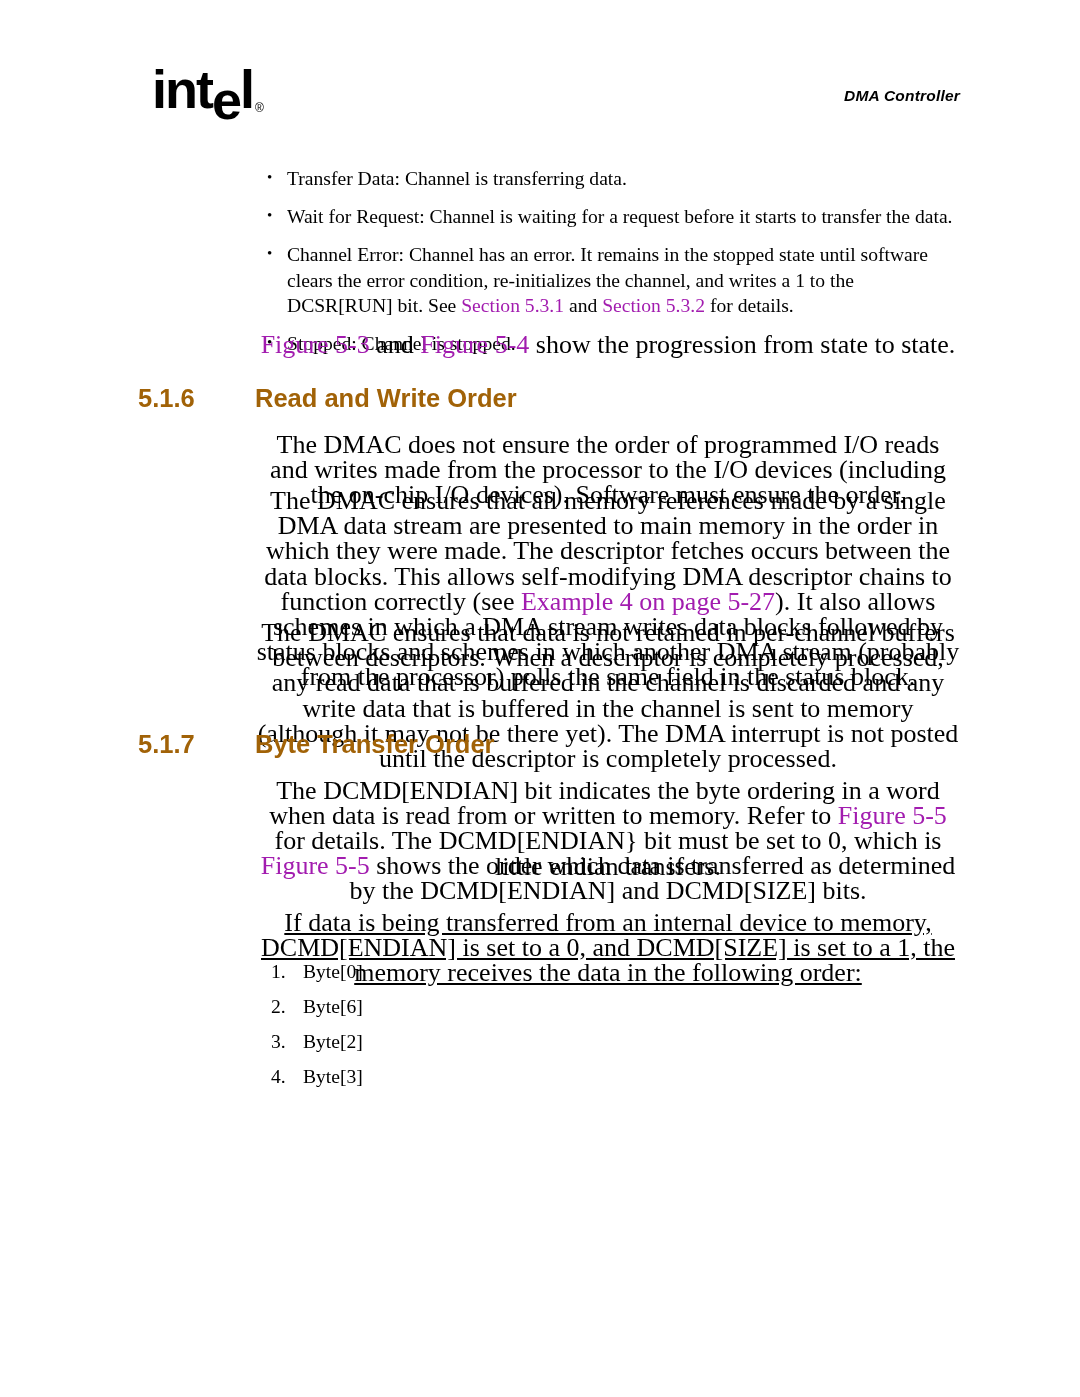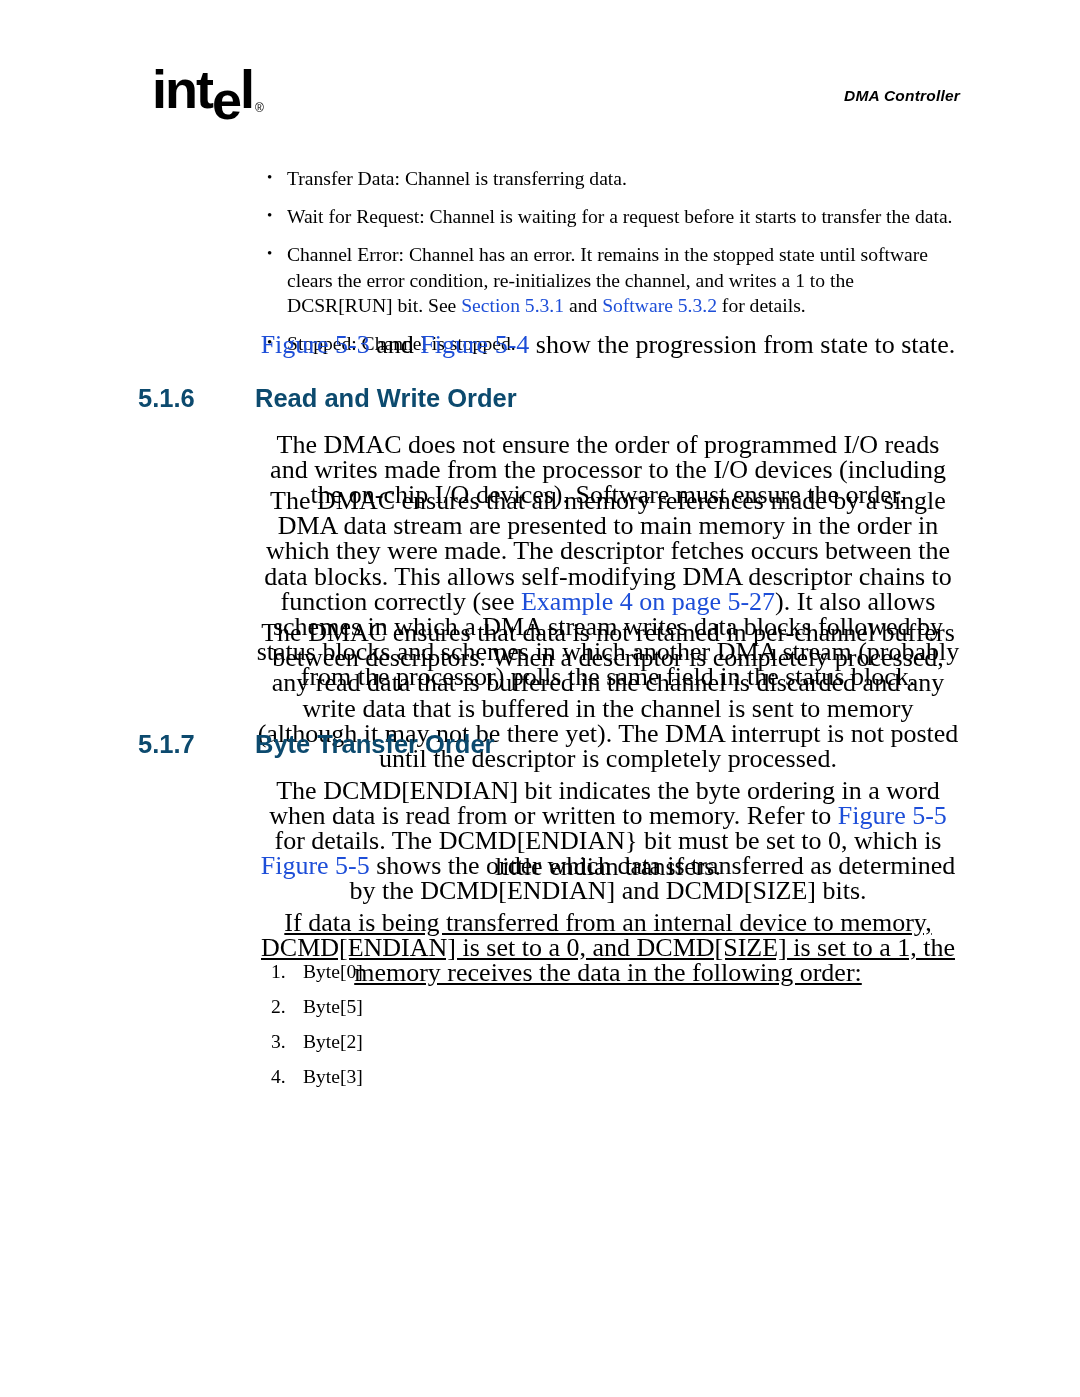--- a/index.html
+++ b/index.html
@@ -83,21 +83,21 @@
     width: 706px;
   }
   .para {
     font-size: 26px;
     line-height: 25.2px;
     text-align: center;
     color: #000;
     margin: 0;
   }
   a.xref, .xref {
-    color: #1d4ed8;
+    color: #a21caf;
     text-decoration: none;
   }
 
   
   .bullets {
     position: absolute;
     left: 255px;
     width: 706px;
     top: 166px;
   }
@@ -115,21 +115,21 @@
     top: -1px;
     font-size: 15px;
     color: #000;
   }
 
   
   .sec-heading {
     position: absolute;
     left: 138px;
     width: 830px;
-    color: #0c4a6e;
+    color: #a16207;
     font-family: "Liberation Sans", "DejaVu Sans", sans-serif;
     font-weight: 700;
     font-size: 25.5px;
     line-height: 30px;
     white-space: nowrap;
   }
   .sec-heading .sec-num {
     display: inline-block;
     width: 117px;
   }
@@ -173,21 +173,21 @@
     <span class="logo-reg">®</span>
   </div>
   <div class="header-title">DMA Controller</div>
 </div>
 
 <div class="content">
 
   <div class="bullets" id="bullet-list">
       <div class="bullet-item"><span>Transfer Data: Channel is transferring data.</span></div>
       <div class="bullet-item"><span>Wait for Request: Channel is waiting for a request before it starts to transfer the data.</span></div>
-      <div class="bullet-item"><span>Channel Error: Channel has an error. It remains in the stopped state until software clears the error condition, re-initializes the channel, and writes a 1 to the DCSR[RUN] bit. See </span><span class="xref">Section 5.3.1</span><span> and </span><span class="xref">Software 5.3.2</span><span> for details.</span></div>
+      <div class="bullet-item"><span>Channel Error: Channel has an error. It remains in the stopped state until software clears the error condition, re-initializes the channel, and writes a 1 to the DCSR[RUN] bit. See </span><span class="xref">Section 5.3.1</span><span> and </span><span class="xref">Section 5.3.2</span><span> for details.</span></div>
       <div class="bullet-item"><span>Stopped: Channel is stopped.</span></div>
     </div>
 
   <div class="body-col para" id="figure-note" style="top:332px;"><span class="xref">Figure 5-3</span><span> and </span><span class="xref">Figure 5-4</span><span> show the progression from state to state.</span></div>
 
   <div class="sec-heading" style="top:383px;">
     <span class="sec-num">5.1.6</span><span>Read and Write Order</span>
   </div>
 
   <div class="body-col para" id="p516-0" style="top:432px;"><span>The DMAC does not ensure the order of programmed I/O reads and writes made from the processor to the I/O devices (including the on-chip I/O devices). Software must ensure the order.</span></div>
@@ -197,21 +197,21 @@
   <div class="sec-heading" style="top:729px;">
     <span class="sec-num">5.1.7</span><span>Byte Transfer Order</span>
   </div>
 
   <div class="body-col para" id="p517-0" style="top:778px;"><span>The DCMD[ENDIAN] bit indicates the byte ordering in a word when data is read from or written to memory. Refer to </span><span class="xref">Figure 5-5</span><span> for details. The DCMD[ENDIAN} bit must be set to 0, which is little endian transfers.</span></div>
   <div class="body-col para" id="p517-1" style="top:853px;"><span class="xref">Figure 5-5</span><span> shows the order which data is transferred as determined by the DCMD[ENDIAN] and DCMD[SIZE] bits.</span></div>
   <div class="body-col para" id="p517-2" style="top:910px;text-decoration:underline;"><span>If data is being transferred from an internal device to memory, DCMD[ENDIAN] is set to a 0, and DCMD[SIZE] is set to a 1, the memory receives the data in the following order:</span></div>
 
   <div class="num-list" id="byte-order-list" style="top:960px;">
       <div class="num-item"><span class="num">1.</span><span>Byte[0]</span></div>
-      <div class="num-item"><span class="num">2.</span><span>Byte[5]</span></div>
+      <div class="num-item"><span class="num">2.</span><span>Byte[6]</span></div>
       <div class="num-item"><span class="num">3.</span><span>Byte[2]</span></div>
       <div class="num-item"><span class="num">4.</span><span>Byte[3]</span></div>
     </div>
 </div>
 
 <div class="page-footer">
   
   
 </div>
 

